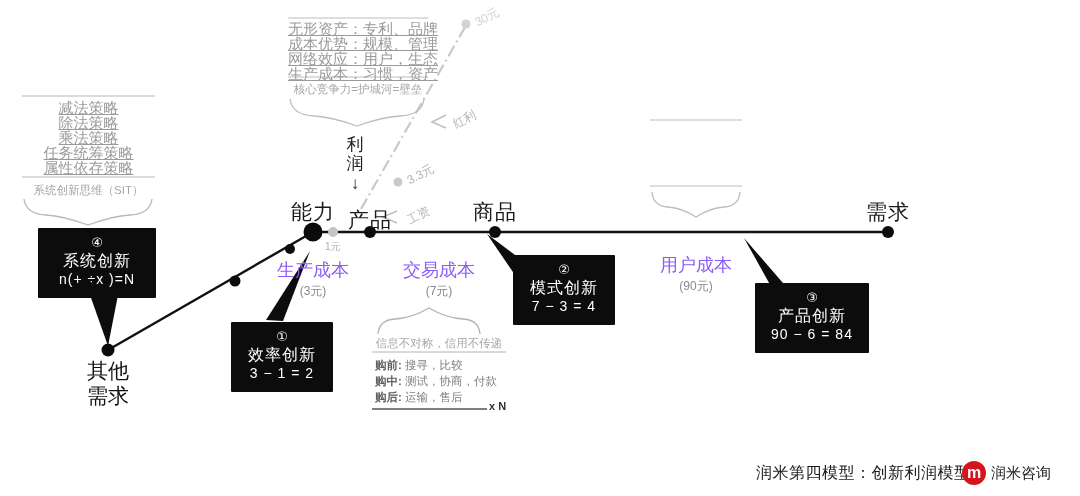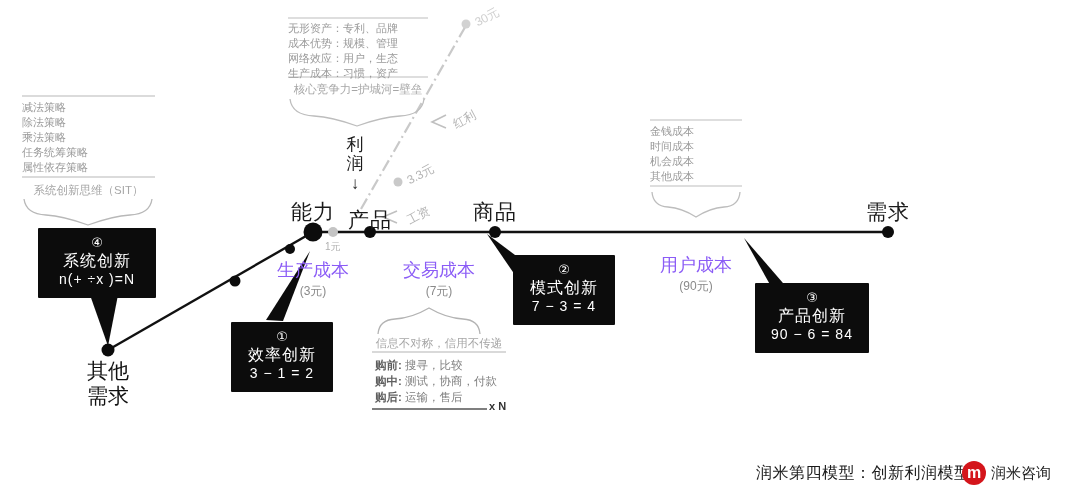--- a/index.html
+++ b/index.html
@@ -5,21 +5,21 @@
   html,body{margin:0;padding:0;background:#ffffff;}
   body{width:1080px;height:496px;position:relative;overflow:hidden;
        font-family:"Liberation Sans","DejaVu Sans",sans-serif;color:#111;}
   .stage{position:absolute;left:0;top:0;width:1080px;height:496px;}
   svg.layer{position:absolute;left:0;top:0;width:1080px;height:496px;}
   .abs{position:absolute;}
   .node-label{font-size:21px;color:#1a1a1a;letter-spacing:1px;white-space:nowrap;}
   .cost-title{font-size:18px;color:#8b5cf6;white-space:nowrap;text-align:center;}
   .cost-sub{font-size:12px;color:#8a8a8a;text-align:center;white-space:nowrap;margin-top:1px;}
   .tiny-gray{font-size:10px;color:#b0b0b0;white-space:nowrap;}
-  .gray-line{font-size:11px;color:#9a9a9a;white-space:nowrap;line-height:15px;text-align:left;}
+  .gray-line{font-size:15px;color:#9a9a9a;white-space:nowrap;line-height:15px;text-align:center;text-decoration:underline;}
   .gray-foot{font-size:11.5px;color:#a6a6a6;white-space:nowrap;text-align:center;}
   .annot{font-size:12px;color:#b5b5b5;white-space:nowrap;}
   .vert{font-size:17px;color:#1a1a1a;line-height:19px;text-align:center;white-space:nowrap;}
   .callout{position:absolute;background:#0c0c0c;color:#fff;text-align:center;
            padding:7px 10px 9px;border-radius:1px;line-height:19px;}
   .callout .num{font-size:13px;display:block;line-height:16px;}
   .callout .ttl{font-size:16px;display:block;letter-spacing:1px;}
   .callout .eq{font-size:14px;display:block;letter-spacing:1px;}
   .bigname{font-size:21px;color:#111;line-height:25px;text-align:center;white-space:nowrap;}
   .flow-list{font-size:11.5px;color:#7f7f7f;line-height:16px;white-space:nowrap;}
@@ -92,26 +92,20 @@
 
   <div class="abs" style="left:22px;top:100px;width:133px;">
     <div class="gray-line">减法策略</div>
     <div class="gray-line">除法策略</div>
     <div class="gray-line">乘法策略</div>
     <div class="gray-line">任务统筹策略</div>
     <div class="gray-line">属性依存策略</div>
   </div>
   <div class="abs gray-foot" style="left:16px;top:183px;width:145px;">系统创新思维（SIT）</div>
 
-  <div class="abs" style="left:650px;top:124px;width:92px;">
-    <div class="gray-line">金钱成本</div>
-    <div class="gray-line">时间成本</div>
-    <div class="gray-line">机会成本</div>
-    <div class="gray-line">其他成本</div>
-  </div>
 
   <div class="abs vert" style="left:340px;top:135px;width:30px;">
     <div>利</div>
     <div>润</div>
   </div>
   <div class="abs" style="left:340px;top:174px;width:30px;text-align:center;font-size:17px;color:#1a1a1a;">↓</div>
 
   <div class="abs node-label" style="left:291px;top:198px;">能力</div>
   <div class="abs node-label" style="left:348px;top:206px;">产品</div>
   <div class="abs node-label" style="left:473px;top:198px;">商品</div>

